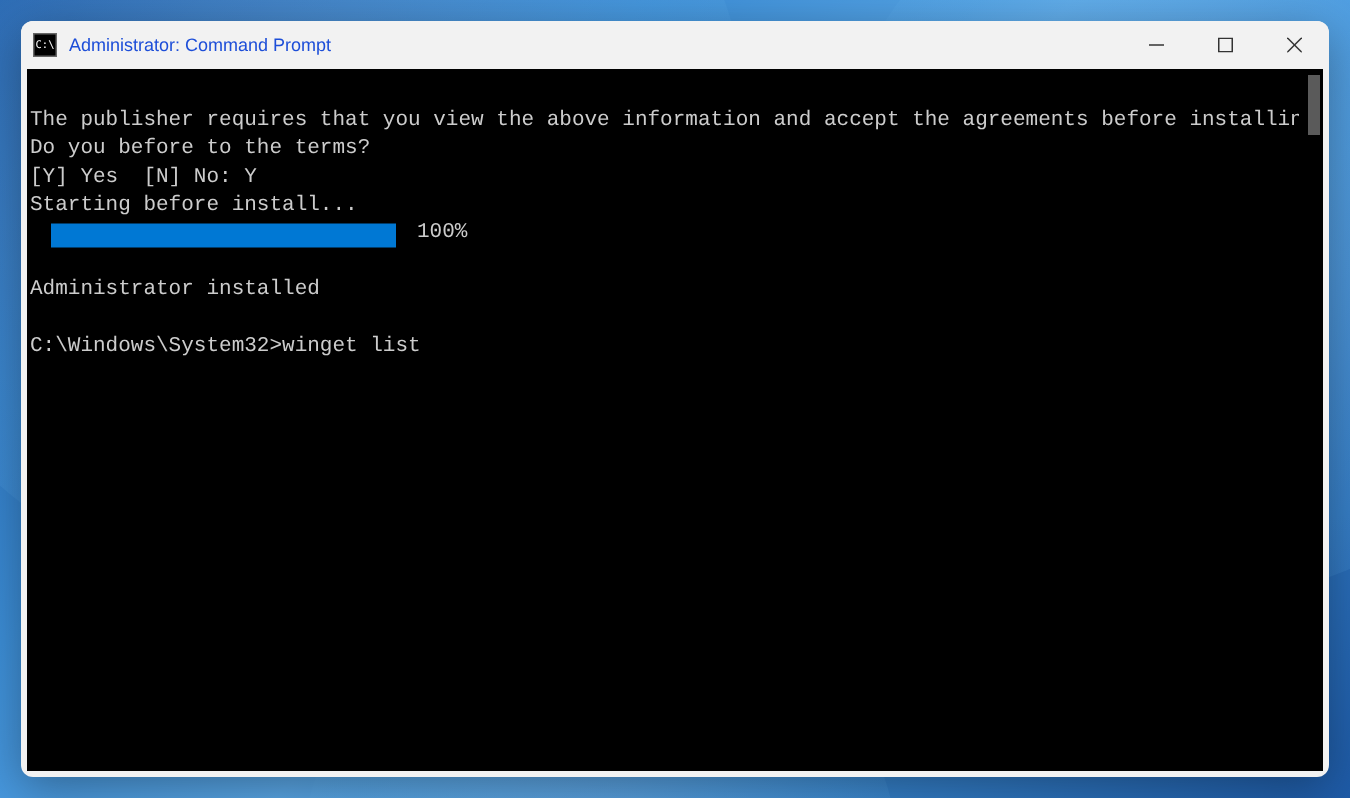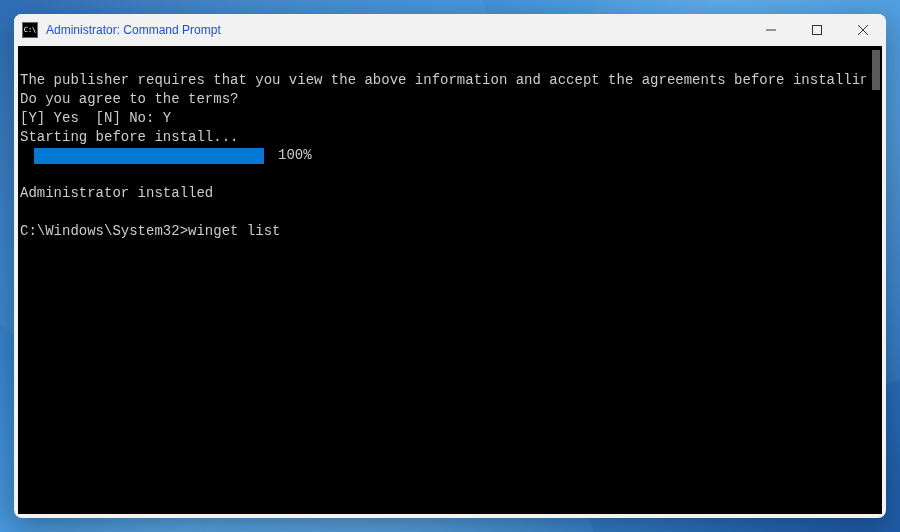--- a/index.html
+++ b/index.html
@@ -104,21 +104,21 @@
       position: absolute;
       right: 2px;
       top: 4px;
       width: 8px;
       height: 40px;
       background: #5a5a5a;
       border-radius: 0;
     }
     .progress-row {
       display: flex;
-      align-items: center;
+      align-items: flex-end;
     }
     .progress-bar {
       display: inline-block;
       width: 230px;
       height: 16px;
       background: #0078d4;
       margin-left: 14px;
       margin-right: 14px;
       vertical-align: middle;
     }
@@ -153,21 +153,21 @@
             <line x1="0" y1="0" x2="10" y2="10" stroke="#333" stroke-width="1"></line>
             <line x1="10" y1="0" x2="0" y2="10" stroke="#333" stroke-width="1"></line>
           </svg>
       </div>
     </div>
   </div>
 
   <div class="terminal-wrap">
     <div class="terminal">
 <span>The publisher requires that you view the above information and accept the agreements before installing.</span>
-<span>Do you agree to the terms?</span>
+<span>Do you before to the terms?</span>
 <span>[Y] Yes  [N] No: Y</span>
 <span>Starting before install...</span>
 <span class="progress-row"><span class="progress-bar"></span><span>100%</span></span>
 <span>Administrator installed</span>
 
 <span class="prompt-line"><span>C:\Windows\System32&gt;</span><span>winget list</span></span>
     </div>
     <div class="scrollbar-track">
       <div class="scrollbar-thumb"></div>
     </div>

